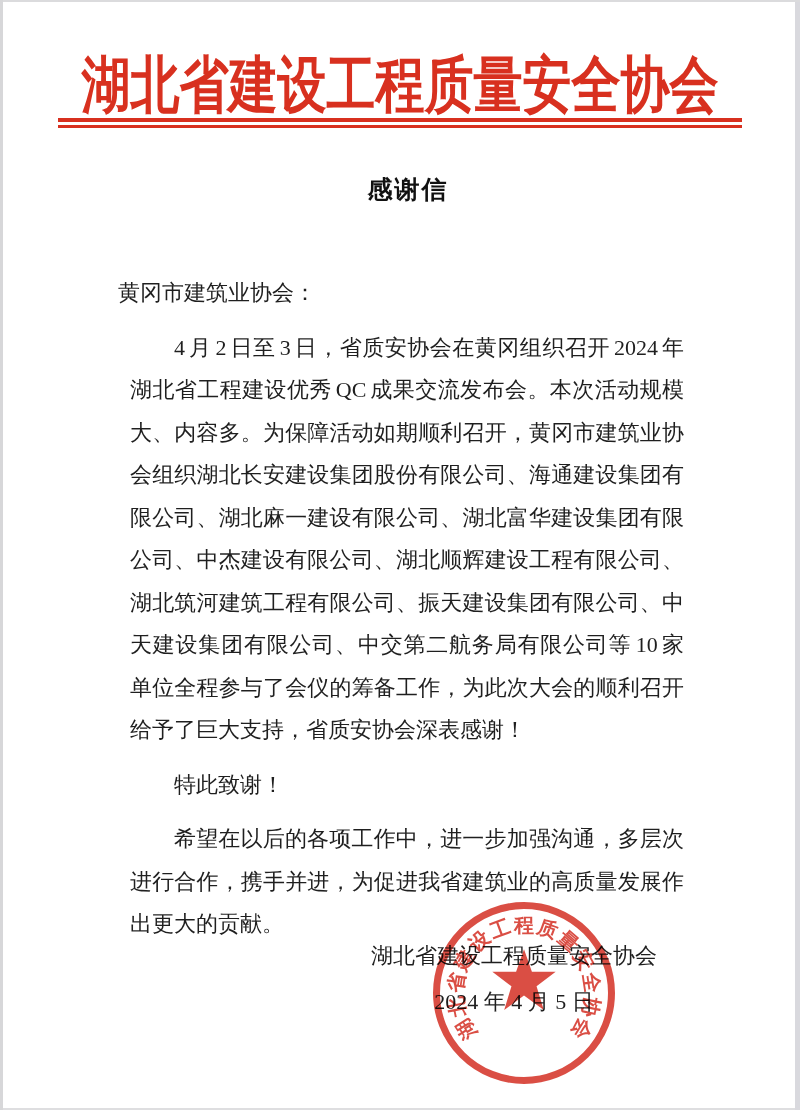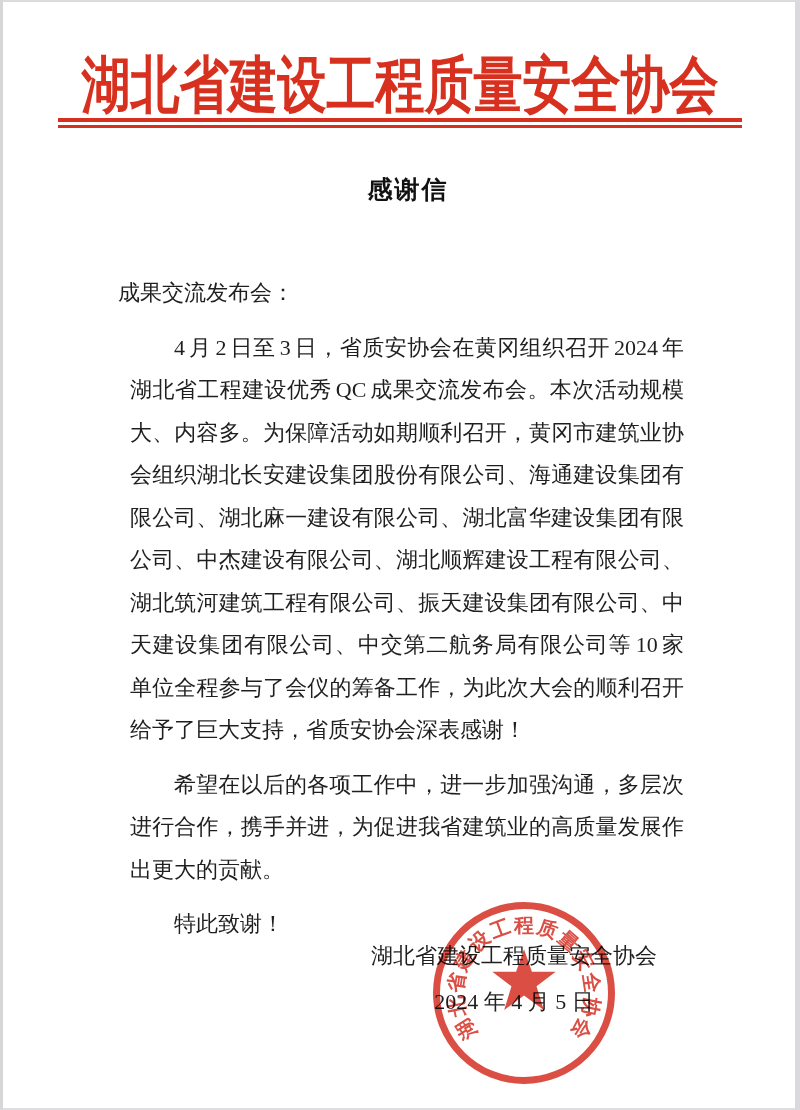--- a/index.html
+++ b/index.html
@@ -82,25 +82,25 @@
 
   <div class="rules">
     <div class="rule-thick"></div>
     <div class="rule-gap"></div>
     <div class="rule-thin"></div>
   </div>
 
   <div class="doc-title">感谢信</div>
 
   <div class="letter-body">
-    <div class="salutation">成果交流发布会：</div>
+    <div class="salutation">黄冈市建筑业协会：</div>
     <div>
         <p>4 月 2 日至 3 日，省质安协会在黄冈组织召开 2024 年湖北省工程建设优秀 QC 成果交流发布会。本次活动规模大、内容多。为保障活动如期顺利召开，黄冈市建筑业协会组织湖北长安建设集团股份有限公司、海通建设集团有限公司、湖北麻一建设有限公司、湖北富华建设集团有限公司、中杰建设有限公司、湖北顺辉建设工程有限公司、湖北筑河建筑工程有限公司、振天建设集团有限公司、中天建设集团有限公司、中交第二航务局有限公司等 10 家单位全程参与了会仪的筹备工作，为此次大会的顺利召开给予了巨大支持，省质安协会深表感谢！</p>
+        <p>特此致谢！</p>
         <p>希望在以后的各项工作中，进一步加强沟通，多层次进行合作，携手并进，为促进我省建筑业的高质量发展作出更大的贡献。</p>
-        <p>特此致谢！</p>
       </div>
   </div>
 
   <div class="signature-block">
     <div class="signature-name">湖北省建设工程质量安全协会</div>
     <div class="signature-date">2024 年 4 月 5 日</div>
   </div>
 
   <div class="stamp">
     <div class="stamp-ring"></div>

